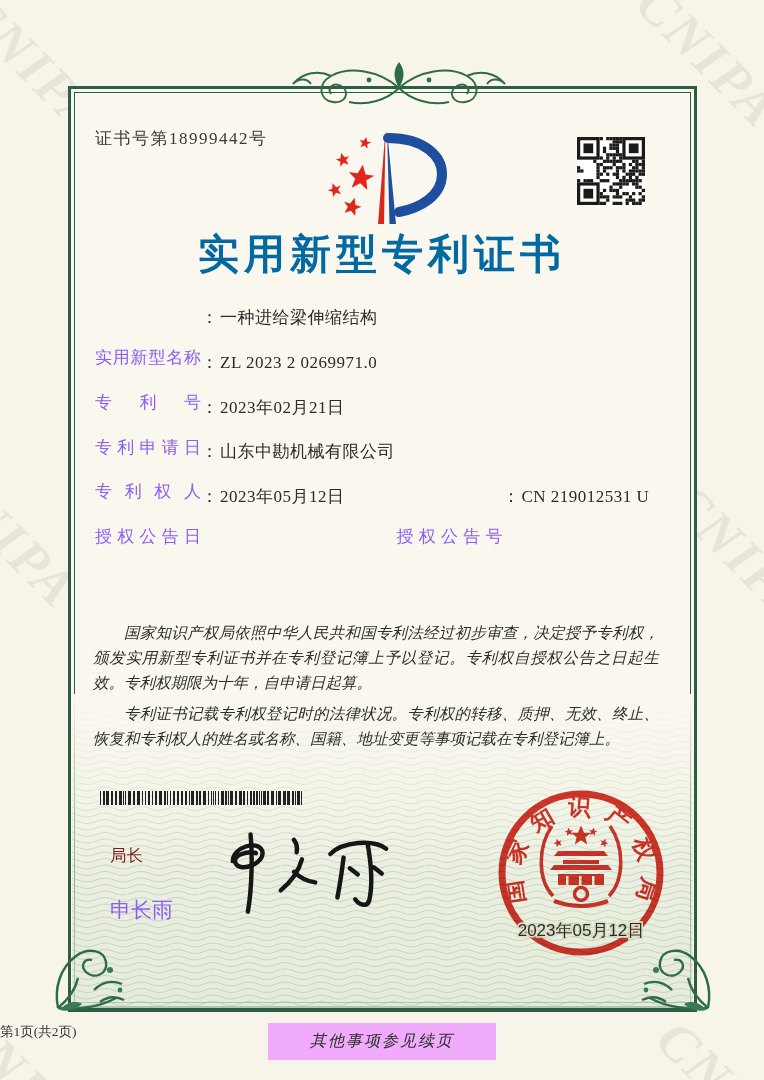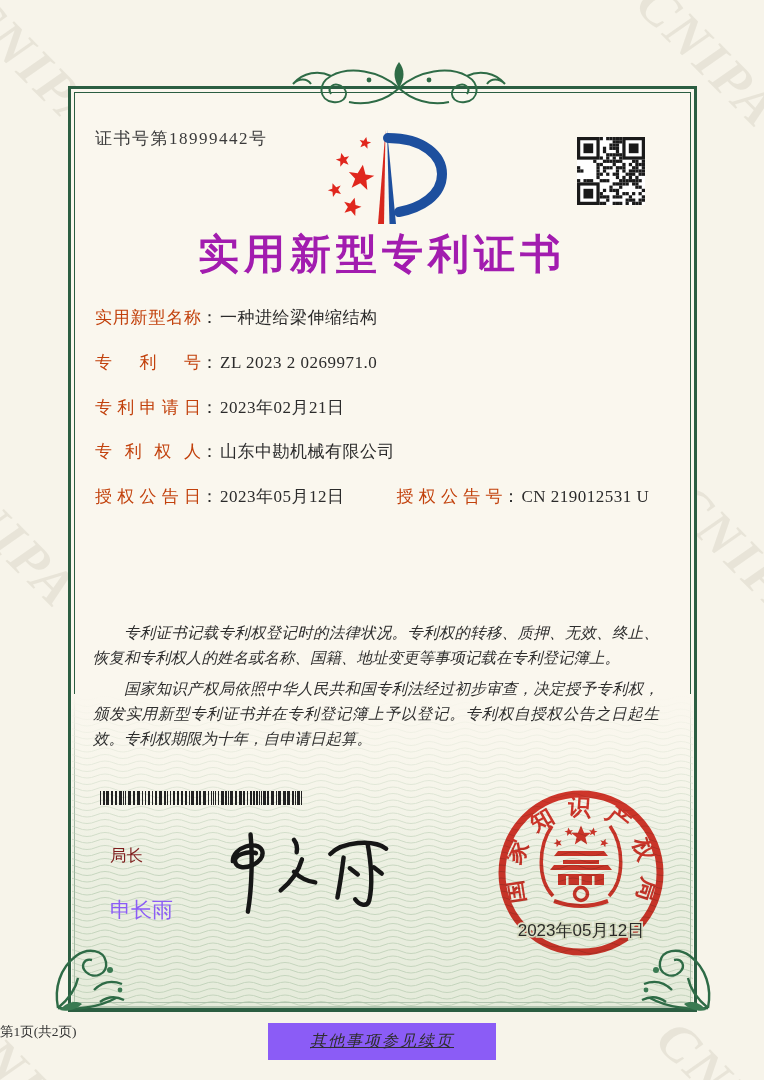--- a/index.html
+++ b/index.html
@@ -30,47 +30,47 @@
   .wm{
     position:absolute;font-family:"Liberation Serif",serif;font-weight:bold;font-style:italic;
     font-size:54px;letter-spacing:3px;color:#8a8268;opacity:.13;
     transform:rotate(45deg);transform-origin:left top;white-space:nowrap;pointer-events:none;
   }
   .cert-no{position:absolute;left:95px;top:127px;font-size:17px;letter-spacing:1.5px;color:#3a3a3a;}
   .logo{position:absolute;left:322px;top:126px;width:135px;height:104px;}
   .qr{position:absolute;left:577px;top:137px;width:68px;height:68px;}
   .title{
     position:absolute;left:0;top:227px;width:100%;text-align:center;
-    font-size:41px;font-weight:bold;letter-spacing:5px;color:#a21caf;
+    font-size:41px;font-weight:bold;letter-spacing:5px;color:#0369a1;
   }
   .fields{position:absolute;left:95px;top:306px;width:566px;font-size:17px;}
   .frow{height:44.8px;white-space:nowrap;}
   .flabel{
     display:inline-block;width:106px;vertical-align:top;
-    text-align:justify;text-align-last:justify;color:#c2410c;
+    text-align:justify;text-align-last:justify;color:#8b5cf6;margin-top:40px;
   }
   .fcolon{display:inline-block;margin:0 2px 0 0;}
   .fvalue{letter-spacing:.5px;}
   .grant2{margin-left:52px;}
   .paras{
     position:absolute;left:93px;top:620px;width:566px;
     font-size:15.5px;line-height:1.62;text-align:justify;color:#2e2e2e;
     font-style:italic;
   }
   .paras p{margin:0 0 6px 0;text-indent:2em;}
   .barcode{position:absolute;left:100px;top:791px;width:205px;height:14px;}
   .signer-title{position:absolute;left:110px;top:845px;font-family:"Liberation Sans","DejaVu Sans",sans-serif;font-size:16.5px;color:#7f1d1d;}
   .signer-name{position:absolute;left:110px;top:880px;font-family:"Liberation Sans","DejaVu Sans",sans-serif;font-size:21px;color:#8b5cf6;margin-top:16px;}
   .signature{position:absolute;left:208px;top:824px;width:195px;height:92px;}
   .seal{position:absolute;left:492px;top:784px;width:178px;height:178px;mix-blend-mode:multiply;}
   .page-no{position:absolute;left:0;top:1023px;width:100%;text-align:left;font-size:13.5px;color:#333;}
   .footer-note{
     position:absolute;left:268px;top:1023px;width:228px;height:37px;
-    background:#8b5cf6;display:flex;align-items:center;justify-content:center;
-    font-size:16px;font-style:italic;color:#2e2e2e;letter-spacing:2px;text-decoration:underline;
+    background:#f0abfc;display:flex;align-items:center;justify-content:center;
+    font-size:16px;font-style:italic;color:#2e2e2e;letter-spacing:2px;
   }
   .ornament-top{position:absolute;left:283px;top:60px;width:232px;height:52px;}
   .ornament-corner{position:absolute;width:78px;height:72px;}
   .oc-left{left:50px;top:944px;}
   .oc-right{left:638px;top:944px;transform:scaleX(-1);}
 </style>
 </head>
 <body>
 
 <div class="wm" style="left:-8px;top:-20px;">CNIPA</div>
@@ -323,22 +323,22 @@
   </div>
   <div class="frow">
     <span class="flabel">专利权人</span><span class="fcolon">：</span><span class="fvalue">山东中勘机械有限公司</span>
   </div>
   <div class="frow">
     <span class="flabel">授权公告日</span><span class="fcolon">：</span><span class="fvalue">2023年05月12日</span><span class="flabel grant2">授权公告号</span><span class="fcolon">：</span><span class="fvalue">CN 219012531 U</span>
   </div>
 </div>
 
 <div class="paras">
+  <p>国家知识产权局依照中华人民共和国专利法经过初步审查，决定授予专利权，颁发实用新型专利证书并在专利登记簿上予以登记。专利权自授权公告之日起生效。专利权期限为十年，自申请日起算。</p>
   <p>专利证书记载专利权登记时的法律状况。专利权的转移、质押、无效、终止、恢复和专利权人的姓名或名称、国籍、地址变更等事项记载在专利登记簿上。</p>
-  <p>国家知识产权局依照中华人民共和国专利法经过初步审查，决定授予专利权，颁发实用新型专利证书并在专利登记簿上予以登记。专利权自授权公告之日起生效。专利权期限为十年，自申请日起算。</p>
 </div>
 
 <svg class="barcode" id="barcode-svg" viewBox="0 0 205 14" xmlns="http://www.w3.org/2000/svg">
     <rect x="0" y="0" width="1" height="14" fill="#222"></rect>
     <rect x="3" y="0" width="2" height="14" fill="#222"></rect>
     <rect x="6" y="0" width="3" height="14" fill="#222"></rect>
     <rect x="11" y="0" width="2" height="14" fill="#222"></rect>
     <rect x="15" y="0" width="2" height="14" fill="#222"></rect>
     <rect x="19" y="0" width="3" height="14" fill="#222"></rect>
     <rect x="23" y="0" width="1" height="14" fill="#222"></rect>

